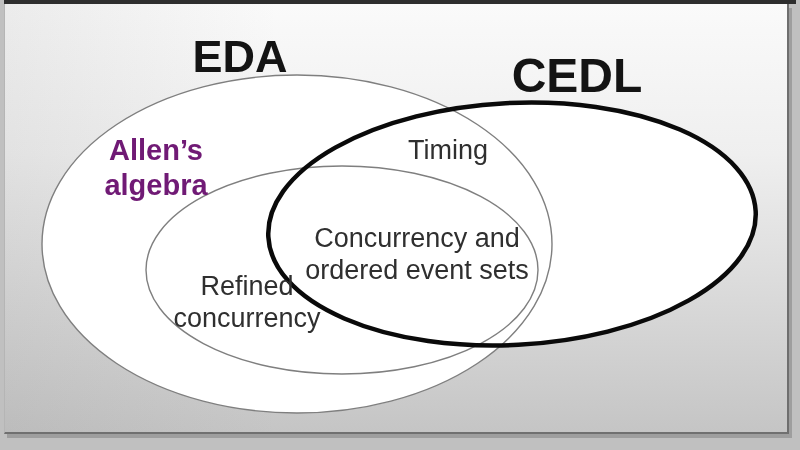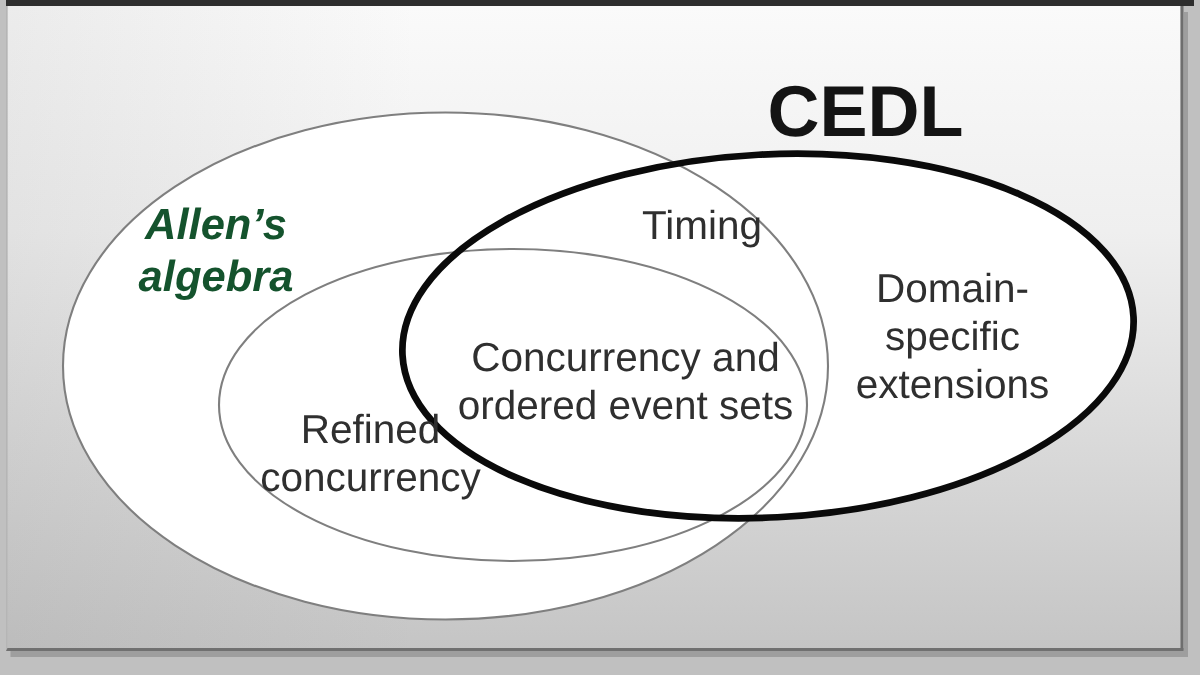--- a/index.html
+++ b/index.html
@@ -27,22 +27,22 @@
   }
   .venn-svg{position:absolute;left:0;top:0;width:800px;height:450px;}
   .label{
     position:absolute;transform:translate(-50%,-50%);
     text-align:center;white-space:pre-line;
     color:#2f2f2f;font-size:27px;line-height:32px;
   }
   .label.title{font-weight:bold;color:#141414;}
   .eda-title{left:240px;top:57px;font-size:45px;line-height:46px;}
   .cedl-title{left:577px;top:75px;font-size:48px;line-height:43px;}
-  .allens{left:144px;top:168px;font-weight:bold;color:#14532d;font-size:29px;line-height:35px;font-style:italic;}
-  .timing{left:448px;top:150px;margin-left:20px;}
+  .allens{left:156px;top:168px;font-weight:bold;color:#701a75;font-size:29px;line-height:35px;}
+  .timing{left:448px;top:150px;}
   .conc{left:417px;top:254px;}
   .refined{left:247px;top:302px;}
   .domain{left:635px;top:224px;}
 </style>
 </head>
 <body>
 
 <div class="stage">
   <div class="top-bar"></div>
   <div class="slide"></div>
@@ -51,23 +51,22 @@
 
     <ellipse cx="512" cy="224" rx="244" ry="121" transform="rotate(-3 512 224)" stroke="none" fill="#ffffff"></ellipse>
 
     <ellipse cx="297" cy="244" rx="255" ry="169" stroke-width="1.4" fill="#ffffff" stroke="#7f7f7f"></ellipse>
 
     <ellipse cx="342" cy="270" rx="196" ry="104" fill="none" stroke-width="1.4" stroke="#7f7f7f"></ellipse>
 
     <ellipse cx="512" cy="224" rx="244" ry="121" transform="rotate(-3 512 224)" fill="none" stroke-width="4.5" stroke="#0a0a0a"></ellipse>
   </svg>
 
+  <div class="label title eda-title">EDA</div>
   <div class="label title cedl-title">CEDL</div>
   <div class="label allens">Allen’s
 algebra</div>
   <div class="label timing">Timing</div>
   <div class="label refined">Refined
 concurrency</div>
   <div class="label conc">Concurrency and
 ordered event sets</div>
-  <div class="label domain">Domain-specific
-extensions</div>
 </div>
 
 </body></html>

